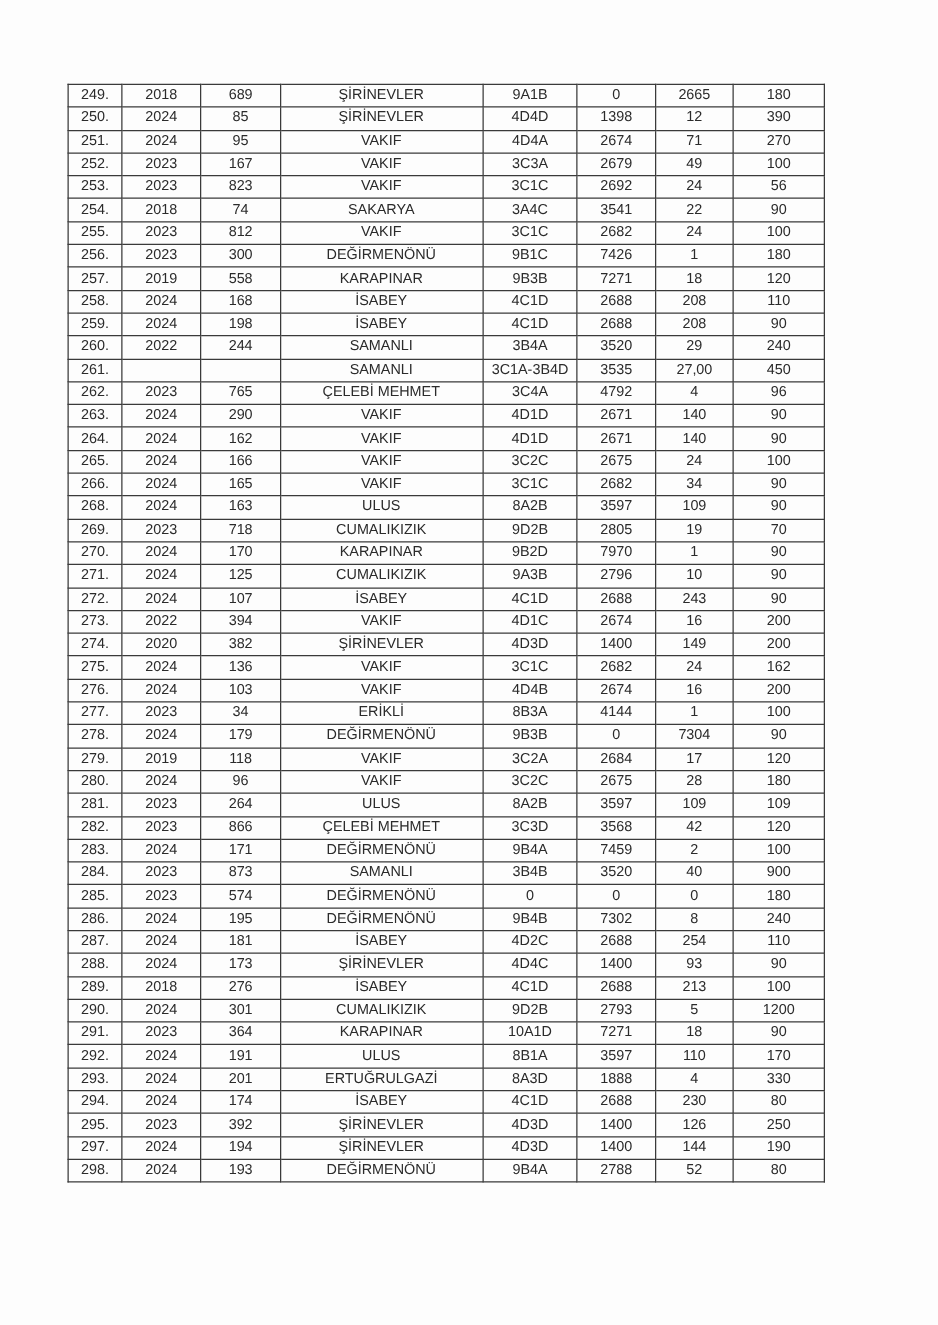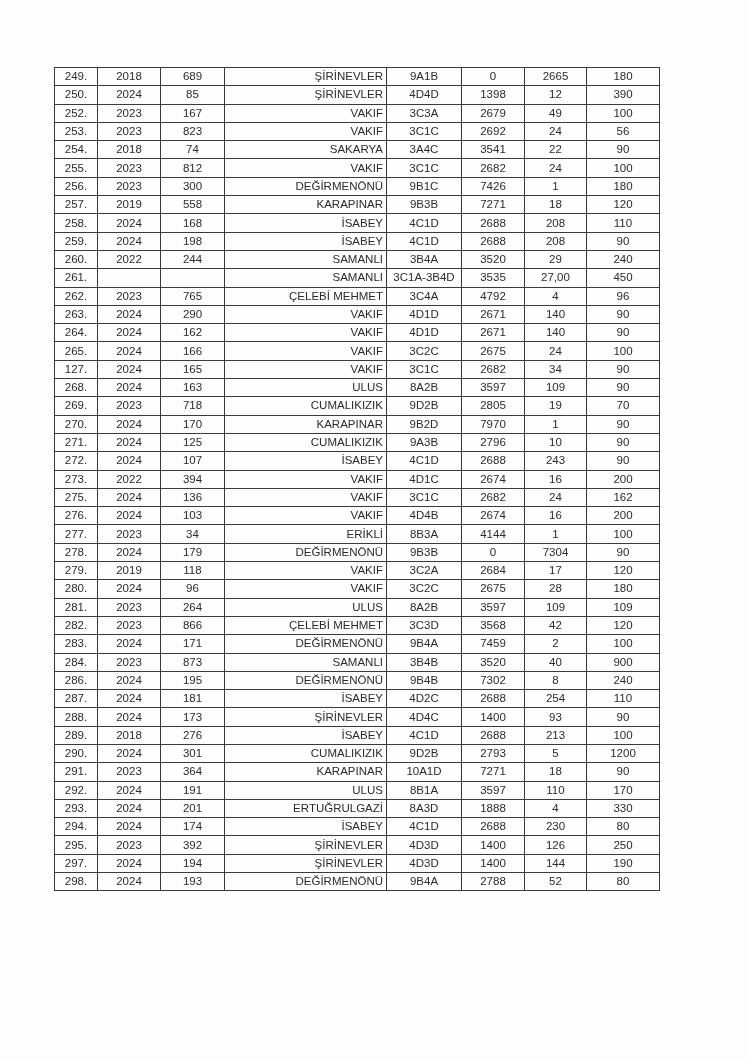--- a/index.html
+++ b/index.html
@@ -11,21 +11,21 @@
     font-family: "Liberation Sans", sans-serif;
     font-size: 11.5px; color: #2b2b2b;
     table-layout: fixed;
   }
   table.records td {
     border: 1px solid #3a3a3a;
     height: 17.3px; padding: 0 3px; line-height: 17px;
     white-space: nowrap; overflow: hidden;
     text-align: center;
   }
-  table.records td.name { text-align: right; padding-left: 2px; }
+  table.records td.name { text-align: center; padding-left: 2px; }
   col.c0 { width: 43px; }
   col.c1 { width: 63px; }
   col.c2 { width: 64px; }
   col.c3 { width: 162px; }
   col.c4 { width: 75px; }
   col.c5 { width: 63px; }
   col.c6 { width: 62px; }
   col.c7 { width: 73px; }
 </style>
 </head>
@@ -58,20 +58,30 @@
           <td>250.</td>
           <td>2024</td>
           <td>85</td>
           <td class="name">ŞİRİNEVLER</td>
           <td>4D4D</td>
           <td>1398</td>
           <td>12</td>
           <td>390</td>
         </tr>
         <tr>
+          <td>251.</td>
+          <td>2024</td>
+          <td>95</td>
+          <td class="name">VAKIF</td>
+          <td>4D4A</td>
+          <td>2674</td>
+          <td>71</td>
+          <td>270</td>
+        </tr>
+        <tr>
           <td>252.</td>
           <td>2023</td>
           <td>167</td>
           <td class="name">VAKIF</td>
           <td>3C3A</td>
           <td>2679</td>
           <td>49</td>
           <td>100</td>
         </tr>
         <tr>
@@ -198,21 +208,21 @@
           <td>265.</td>
           <td>2024</td>
           <td>166</td>
           <td class="name">VAKIF</td>
           <td>3C2C</td>
           <td>2675</td>
           <td>24</td>
           <td>100</td>
         </tr>
         <tr>
-          <td>127.</td>
+          <td>266.</td>
           <td>2024</td>
           <td>165</td>
           <td class="name">VAKIF</td>
           <td>3C1C</td>
           <td>2682</td>
           <td>34</td>
           <td>90</td>
         </tr>
         <tr>
           <td>268.</td>
@@ -268,20 +278,30 @@
           <td>273.</td>
           <td>2022</td>
           <td>394</td>
           <td class="name">VAKIF</td>
           <td>4D1C</td>
           <td>2674</td>
           <td>16</td>
           <td>200</td>
         </tr>
         <tr>
+          <td>274.</td>
+          <td>2020</td>
+          <td>382</td>
+          <td class="name">ŞİRİNEVLER</td>
+          <td>4D3D</td>
+          <td>1400</td>
+          <td>149</td>
+          <td>200</td>
+        </tr>
+        <tr>
           <td>275.</td>
           <td>2024</td>
           <td>136</td>
           <td class="name">VAKIF</td>
           <td>3C1C</td>
           <td>2682</td>
           <td>24</td>
           <td>162</td>
         </tr>
         <tr>
@@ -366,20 +386,30 @@
         </tr>
         <tr>
           <td>284.</td>
           <td>2023</td>
           <td>873</td>
           <td class="name">SAMANLI</td>
           <td>3B4B</td>
           <td>3520</td>
           <td>40</td>
           <td>900</td>
+        </tr>
+        <tr>
+          <td>285.</td>
+          <td>2023</td>
+          <td>574</td>
+          <td class="name">DEĞİRMENÖNÜ</td>
+          <td>0</td>
+          <td>0</td>
+          <td>0</td>
+          <td>180</td>
         </tr>
         <tr>
           <td>286.</td>
           <td>2024</td>
           <td>195</td>
           <td class="name">DEĞİRMENÖNÜ</td>
           <td>9B4B</td>
           <td>7302</td>
           <td>8</td>
           <td>240</td>

